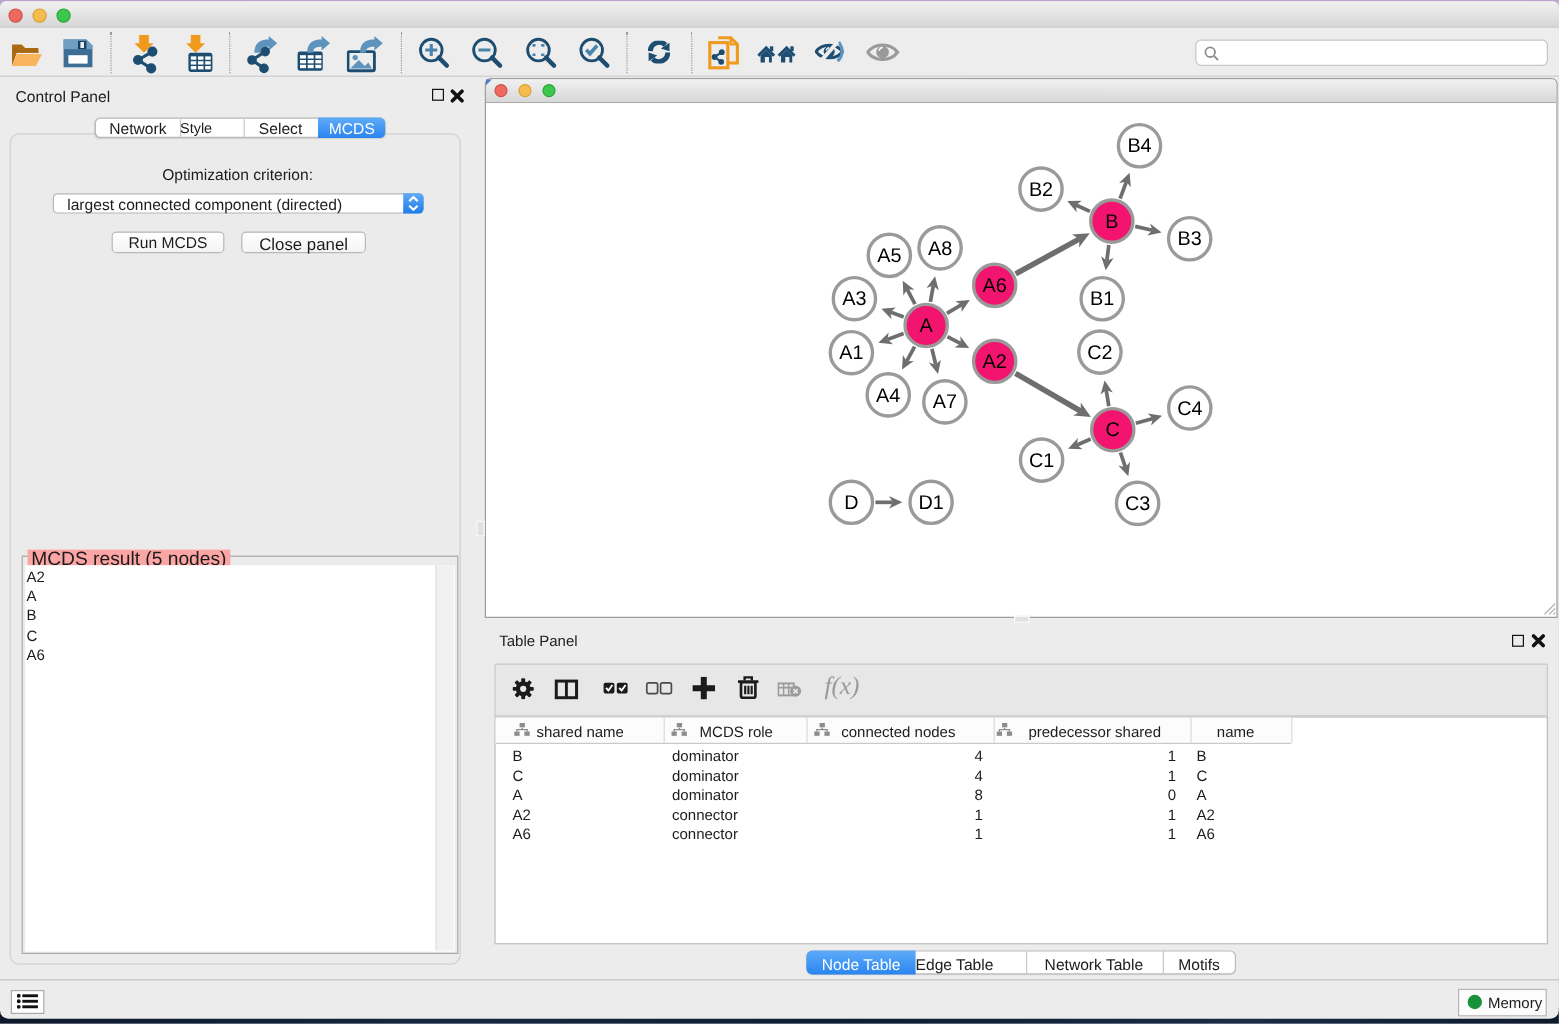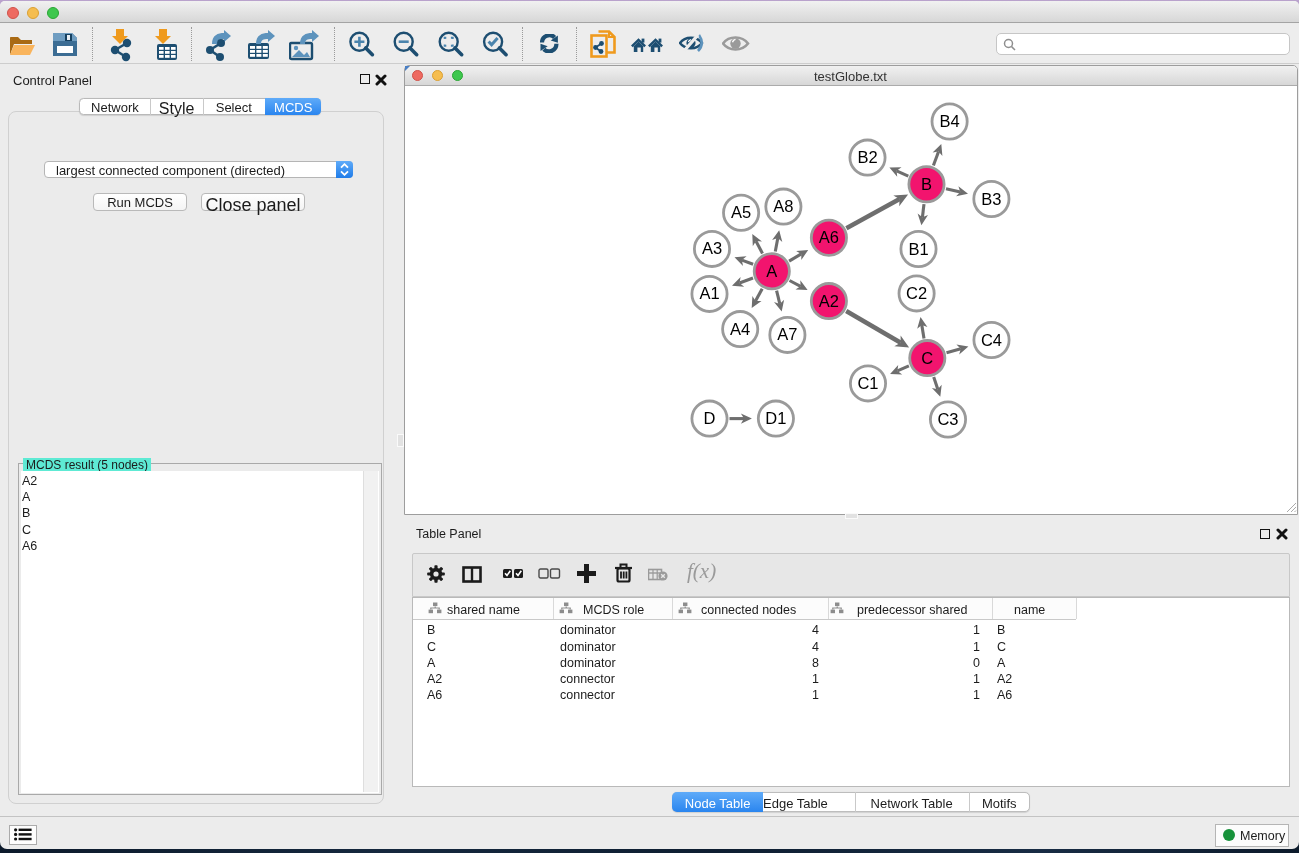--- a/index.html
+++ b/index.html
@@ -154,51 +154,51 @@
  <svg class="xbtn" style="position:absolute;left:375px;top:73px" width="12" height="12" viewBox="0 0 12 12">
       <path d="M2 2 L10 10 M10 2 L2 10" stroke="#111" stroke-width="3" stroke-linecap="round"></path>
     </svg>
  <div style="position:absolute;left:8px;top:110px;width:376px;height:693px;border:1px solid #d0d0d0;border-radius:8px;background:#ebebeb"></div>
 
  <div style="position:absolute;left:79.4px;top:96.5px;width:242px;height:17.5px;background:#fff;border:1px solid #b9b9b9;border-radius:4.5px;box-shadow:0 0.5px 1px rgba(0,0,0,.12)"></div>
  <div style="position:absolute;left:150.1px;top:96.5px;width:0;height:17.5px;border-left:1px solid #c9c9c9"></div>
  <div style="position:absolute;left:203.3px;top:96.5px;width:0;height:17.5px;border-left:1px solid #c9c9c9"></div>
  <div style="position:absolute;left:264.7px;top:96.5px;width:56.7px;height:17.5px;background:linear-gradient(#5fabf9,#2a85ef);border-radius:0 4.5px 4.5px 0"></div>
  <div class="txt" style="left:79.4px;top:99px;width:71px;text-align:center;font-size:13px">Network</div>
- <div class="txt" style="left:150.1px;top:99px;width:53px;text-align:center;font-size:16px">Style</div>
+ <div class="txt" style="left:150.1px;top:99px;width:53px;font-size:12px">Style</div>
  <div class="txt" style="left:203.3px;top:99px;width:61px;text-align:center;font-size:13px">Select</div>
  <div class="txt" style="left:264.7px;top:99px;width:57px;text-align:center;font-size:13px;color:#fff">MCDS</div>
 
+ <div class="txt" style="left:0;top:137px;width:396px;text-align:center;font-size:13px">Optimization criterion:</div>
  <div style="position:absolute;left:44.4px;top:159.7px;width:309px;height:17.8px;background:#fff;border:1px solid #b5b5b5;border-radius:4px"></div>
  <div class="txt" style="left:56px;top:161.5px;font-size:13px">largest connected component (directed)</div>
  <div style="position:absolute;left:335.7px;top:159.7px;width:17.6px;height:17.8px;background:linear-gradient(#5fabf9,#1f7ce9);border-radius:0 4px 4px 0"></div>
  <svg style="position:absolute;left:339.2px;top:162px" width="11" height="13" viewBox="0 0 11 13">
       <path d="M2 4.6 L5.5 1.2 L9 4.6 M2 8.4 L5.5 11.8 L9 8.4" fill="none" stroke="#fff" stroke-width="1.8"></path>
     </svg>
  <div style="position:absolute;left:93px;top:191.8px;width:94px;height:18px;background:linear-gradient(#fff,#f4f4f4);border:1px solid #b9b9b9;border-radius:4px"></div>
  <div class="txt" style="left:93px;top:193.8px;width:94px;text-align:center;font-size:13px">Run MCDS</div>
  <div style="position:absolute;left:201px;top:191.8px;width:104px;height:18px;background:linear-gradient(#fff,#f4f4f4);border:1px solid #b9b9b9;border-radius:4px"></div>
- <div class="txt" style="left:201px;top:193.8px;width:104px;text-align:center;font-size:18px">Close panel</div>
+ <div class="txt" style="left:201px;top:193.8px;width:104px;text-align:center;font-size:14px">Close panel</div>
 
  <div style="position:absolute;left:17.5px;top:462.1px;width:364.5px;height:331.5px;border:1px solid #a9a9a9"></div>
- <div class="txt" style="left:23px;top:456.5px;font-size:12px;background:#5eead4;padding:0 3px">MCDS result (5 nodes)</div>
+ <div class="txt" style="left:23px;top:456.5px;font-size:16px;background:#fca5a5;padding:0 3px">MCDS result (5 nodes)</div>
  <div style="position:absolute;left:20.5px;top:469.5px;width:358.5px;height:322px;background:#fff"></div>
  <div style="position:absolute;left:362.5px;top:470px;width:15px;height:321px;background:#f1f1f1;border-left:1px solid #dedede"></div>
  <div class="rtxt" style="left:22px;top:473.0px">A2</div>
     <div class="rtxt" style="left:22px;top:489.2px">A</div>
     <div class="rtxt" style="left:22px;top:505.4px">B</div>
     <div class="rtxt" style="left:22px;top:521.6px">C</div>
     <div class="rtxt" style="left:22px;top:537.8px">A6</div>
 
  <div style="position:absolute;left:403.5px;top:63.5px;width:894px;height:450px;background:#fff;border:1px solid #9d9d9d;border-radius:5px 5px 0 0"></div>
  <div class="titlebar" style="position:absolute;left:404.5px;top:64.5px;width:892px;height:20.5px;border-radius:4.5px 4.5px 0 0;border-bottom:1px solid #ababab"></div>
  <div class="tl" style="left:412px;top:69.3px;width:11px;height:11px;background:#ee6a61;border:1px solid #d0524a"></div>
  <div class="tl" style="left:432px;top:69.3px;width:11px;height:11px;background:#f5bd4f;border:1px solid #dba032"></div>
  <div class="tl" style="left:452px;top:69.3px;width:11px;height:11px;background:#3ec74e;border:1px solid #2aa634"></div>
- <div class="txt" style="left:404px;top:67.5px;width:893px;text-align:center;font-size:13px;color:#333">testGlobe.txt</div>
  <svg style="position:absolute;left:404.5px;top:64.5px" width="5" height="5" viewBox="0 0 5 5">
       <path d="M0 0 L5 0 L0 5 Z" fill="#4a7fc4"></path>
     </svg>
 
  <svg style="position:absolute;left:0;top:0" width="1299" height="853" viewBox="0 0 1299 853" font-family="Liberation Sans, sans-serif">
       <line x1="753.0" y1="277.0" x2="739.5" y2="282.0" stroke="#6e6e6e" stroke-width="3.1"></line>
       <polygon points="732.0,284.7 740.6,276.0 739.5,282.0 744.2,285.8" fill="#6e6e6e"></polygon>
       <line x1="789.5" y1="279.5" x2="800.6" y2="285.3" stroke="#6e6e6e" stroke-width="3.1"></line>
       <polygon points="807.6,289.0 795.5,288.5 800.6,285.3 800.3,279.3" fill="#6e6e6e"></polygon>
       <line x1="753.1" y1="263.2" x2="741.9" y2="259.1" stroke="#6e6e6e" stroke-width="3.1"></line>

